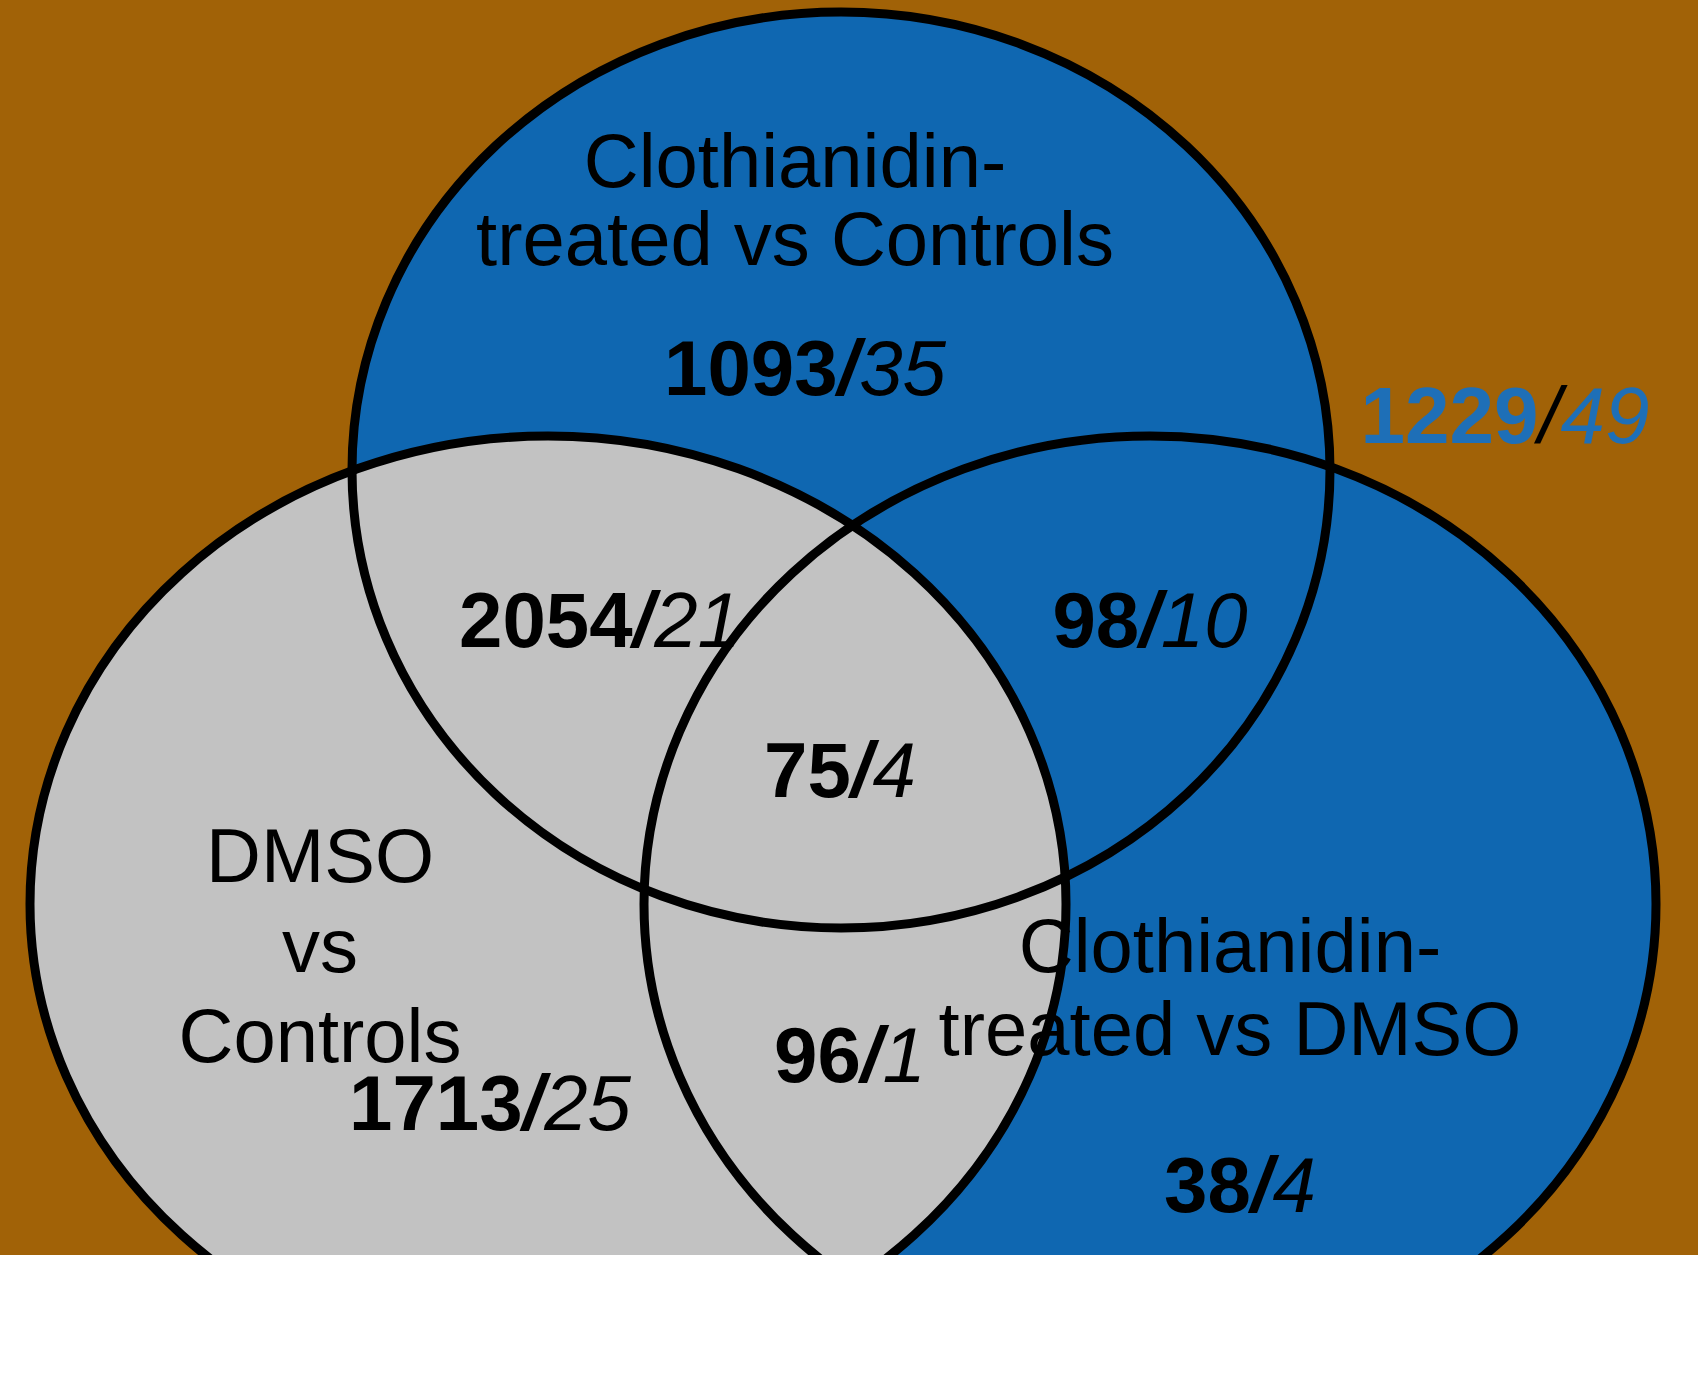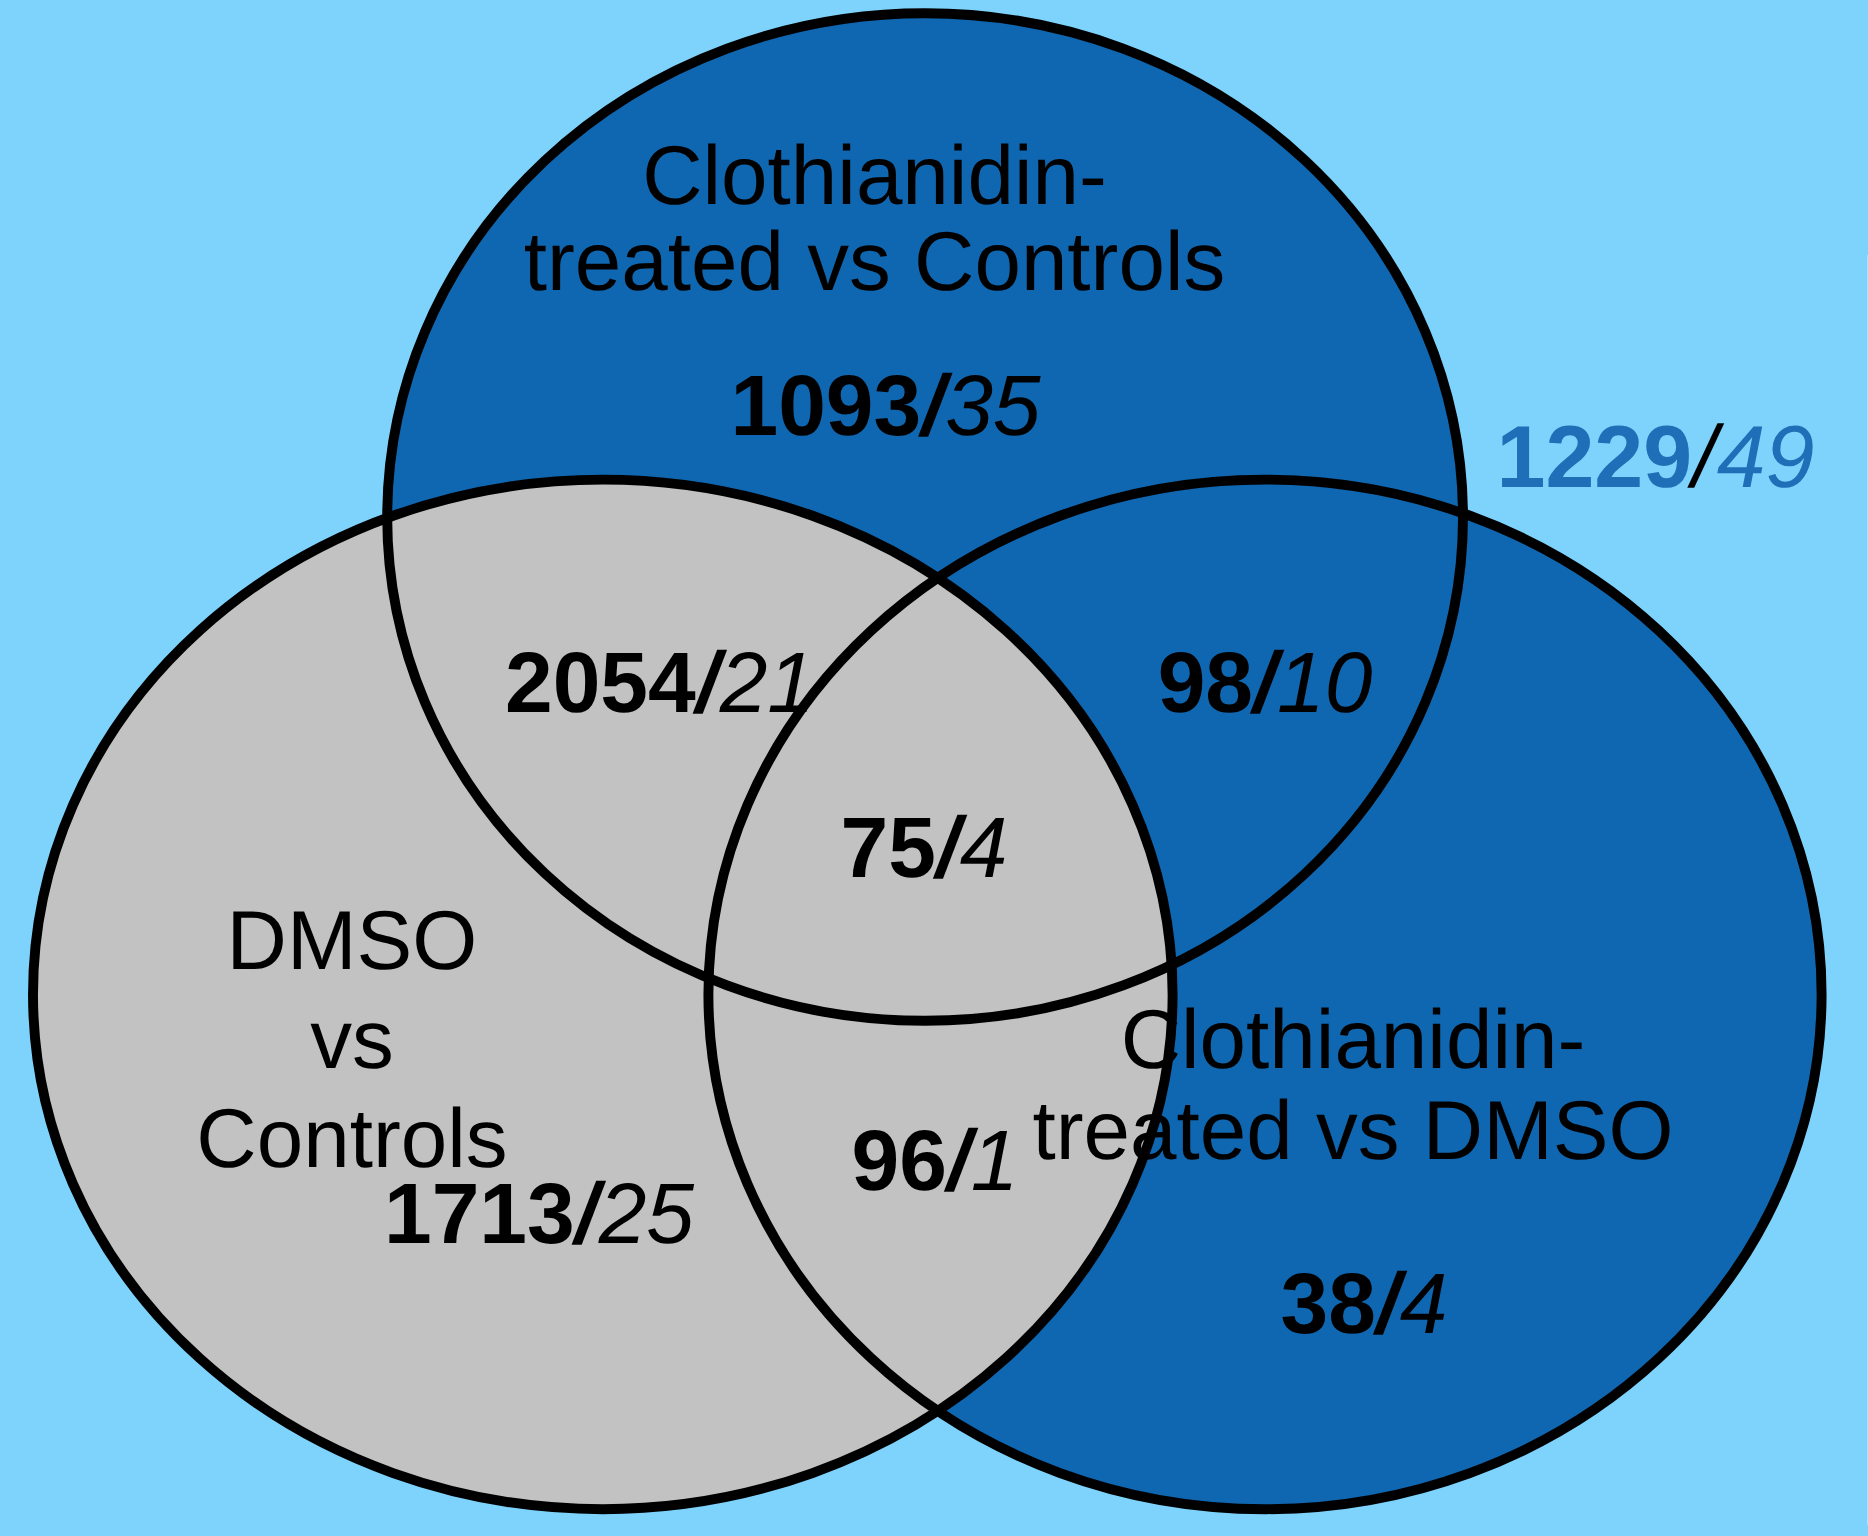--- a/index.html
+++ b/index.html
@@ -2,23 +2,23 @@
 <html><head>
 <meta charset="utf-8">
 <style>
   html, body {
     margin: 0;
     padding: 0;
     background: #ffffff;
   }
   .figure-wrap {
     width: 1698px;
-    height: 1396px;
+    height: 1255px;
     position: relative;
-    background: #7dd3fc;
+    background: #a16207;
     overflow: hidden;
   }
   svg text {
     font-family: "Liberation Sans", sans-serif;
     text-anchor: middle;
     dominant-baseline: central;
   }
   .setlabel {
     font-size: 76px;
     fill: #000000;

